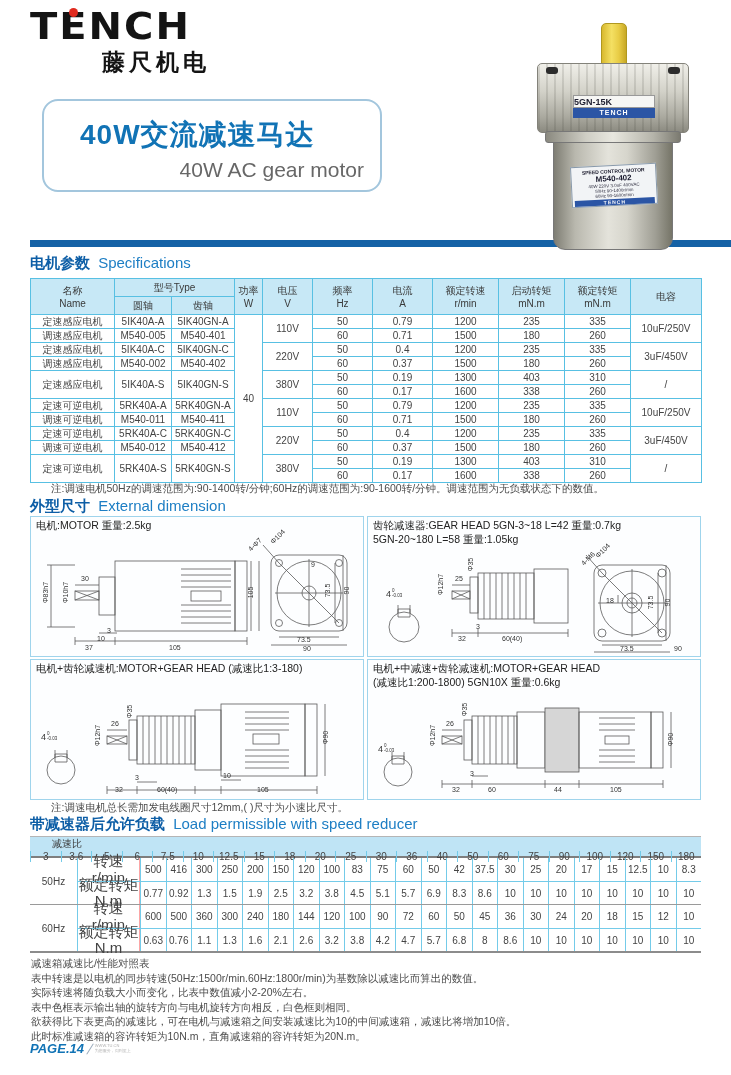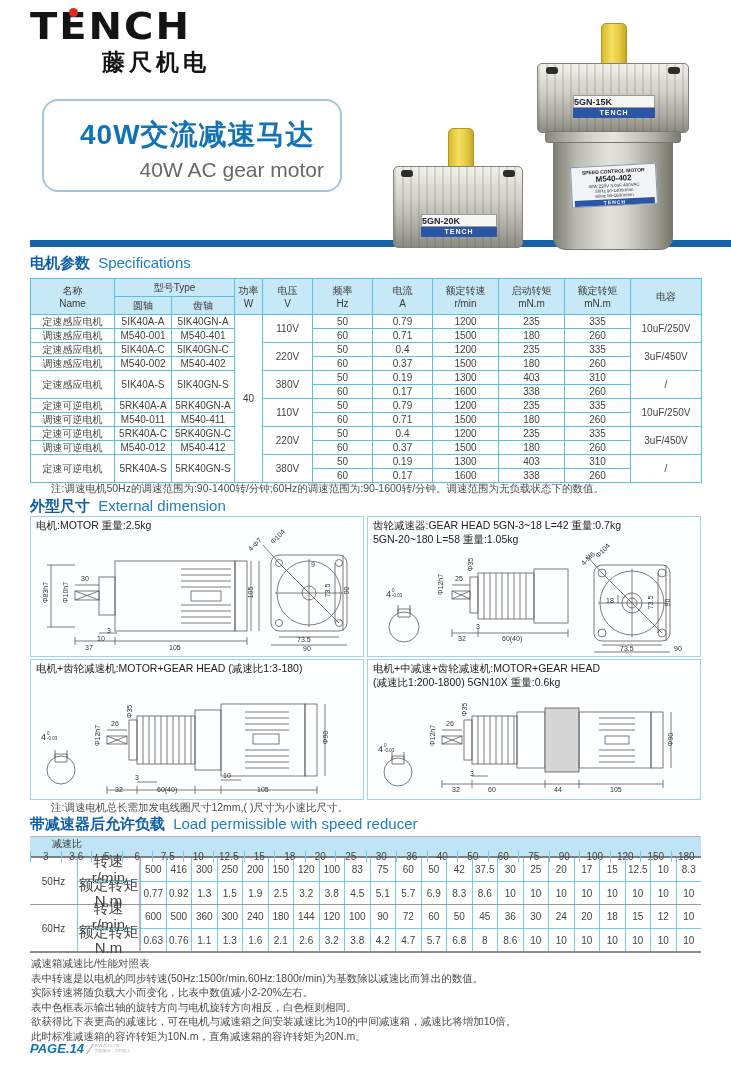--- a/index.html
+++ b/index.html
@@ -6,21 +6,21 @@
   body { width:731px; height:1075px; background:#fff; font-family:"Liberation Sans","DejaVu Sans",sans-serif; color:#333; position:relative; overflow:hidden; }
   .page { position:relative; width:731px; height:1075px; background:#fff; }
 
   
   .logo { position:absolute; left:30px; top:6px; }
   .logo-text { font-family:"DejaVu Sans",sans-serif; font-weight:900; font-size:40px; letter-spacing:2px; color:#141414; line-height:1; transform:scaleY(.95); }
   .red-dot { position:absolute; left:39px; top:2px; width:9px; height:9px; border-radius:50%; background:#e02a1e; }
   .logo-sub { font-size:23px; font-weight:bold; color:#141414; margin:1px 0 0 72px; letter-spacing:4px; }
 
   
-  .title-box { position:absolute; left:42px; top:99px; width:300px; height:93px; border:2px solid #a3c6dd; border-radius:16px; background:#fff; }
+  .title-box { position:absolute; left:42px; top:99px; width:340px; height:93px; border:2px solid #a3c6dd; border-radius:16px; background:#fff; }
   .tb-zh { margin:15px 0 0 36px; font-size:28px; font-weight:bold; color:#1173b5; letter-spacing:1px; }
   .tb-en { text-align:right; margin:4px 16px 0 0; font-size:21px; color:#676767; }
 
   .blue-bar { position:absolute; left:30px; top:240px; width:701px; height:7px; background:#1562a6; z-index:1; }
 
   
   .unit { position:absolute; z-index:3; }
   .shaft { position:absolute; background:linear-gradient(90deg,#d8b92f,#f4e063 40%,#e8cc45 70%,#c7a826); border-radius:5px 5px 0 0; border:1px solid #b09820; }
   .gbox { position:absolute; background:linear-gradient(180deg,#f0efe9,#d3d2c9 40%,#aaa99f 78%,#8b8a80); border-radius:5px; border:1px solid #83827a; }
   .gbox:before { content:""; position:absolute; inset:0; background:repeating-linear-gradient(90deg,rgba(60,60,52,.14) 0 2px,transparent 2px 8px); border-radius:5px; }
@@ -92,28 +92,20 @@
     <div class="logo-sub">藤尺机电</div>
   </div>
 
   <div class="title-box">
     <div class="tb-zh">40W交流减速马达</div>
     <div class="tb-en">40W AC gear motor</div>
   </div>
 
   <div class="blue-bar"></div>
 
-  <div class="unit" style="left:393px;top:128px;width:130px;height:120px;">
-    <div class="shaft" style="left:55px;top:0;width:26px;height:42px;"></div>
-    <div class="gbox" style="left:0;top:38px;width:130px;height:82px;"></div>
-    <div class="bolt" style="left:8px;top:42px;"></div>
-    <div class="bolt" style="left:110px;top:42px;"></div>
-    <div class="plabel" style="left:28px;top:86px;width:76px;height:13px;font-size:9px;line-height:13px;">5GN-20K</div>
-    <div class="pstrip" style="left:28px;top:99px;width:76px;height:10px;font-size:7px;line-height:10px;">TENCH</div>
-  </div>
 
   <div class="unit" style="left:537px;top:23px;width:152px;height:227px;">
     <div class="shaft" style="left:64px;top:0;width:26px;height:46px;"></div>
     <div class="gbox" style="left:0;top:40px;width:152px;height:70px;"></div>
     <div class="bolt" style="left:9px;top:44px;"></div>
     <div class="bolt" style="left:131px;top:44px;"></div>
     <div class="plabel" style="left:36px;top:72px;width:82px;height:13px;font-size:9px;line-height:13px;">5GN-15K</div>
     <div class="pstrip" style="left:36px;top:85px;width:82px;height:10px;font-size:7px;line-height:10px;">TENCH</div>
     <div class="mflange" style="left:8px;top:108px;width:136px;height:12px;"></div>
     <div class="mbody" style="left:16px;top:119px;width:120px;height:108px;"></div>
@@ -181,21 +173,21 @@
         <td rowspan="2">110V</td>
         <td>50</td>
         <td>0.79</td>
         <td>1200</td>
         <td>235</td>
         <td>335</td>
         <td rowspan="2">10uF/250V</td>
       </tr>
       <tr>
         <td>调速感应电机</td>
-        <td>M540-001</td>
+        <td>M540-005</td>
         <td>M540-401</td>
         <td>60</td>
         <td>0.71</td>
         <td>1500</td>
         <td>180</td>
         <td>260</td>
       </tr>
       <tr>
         <td>定速感应电机</td>
         <td>5IK40A-C</td>

